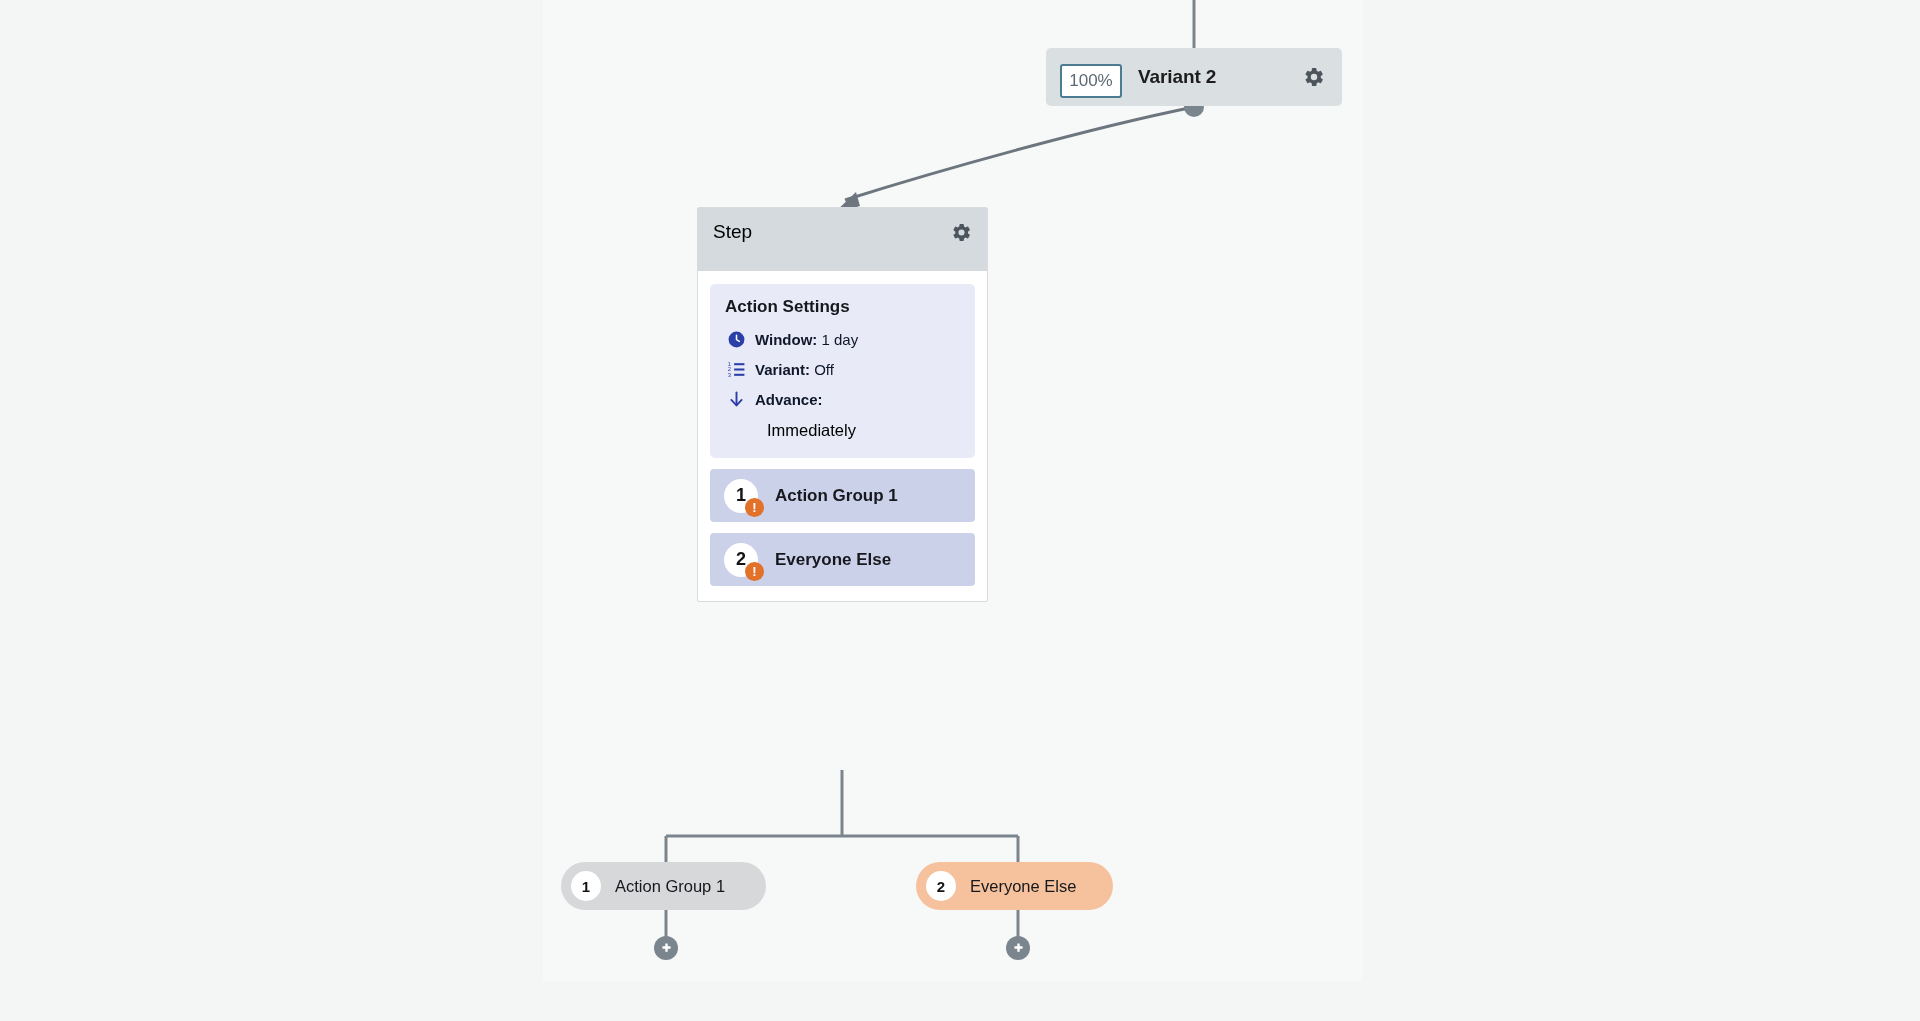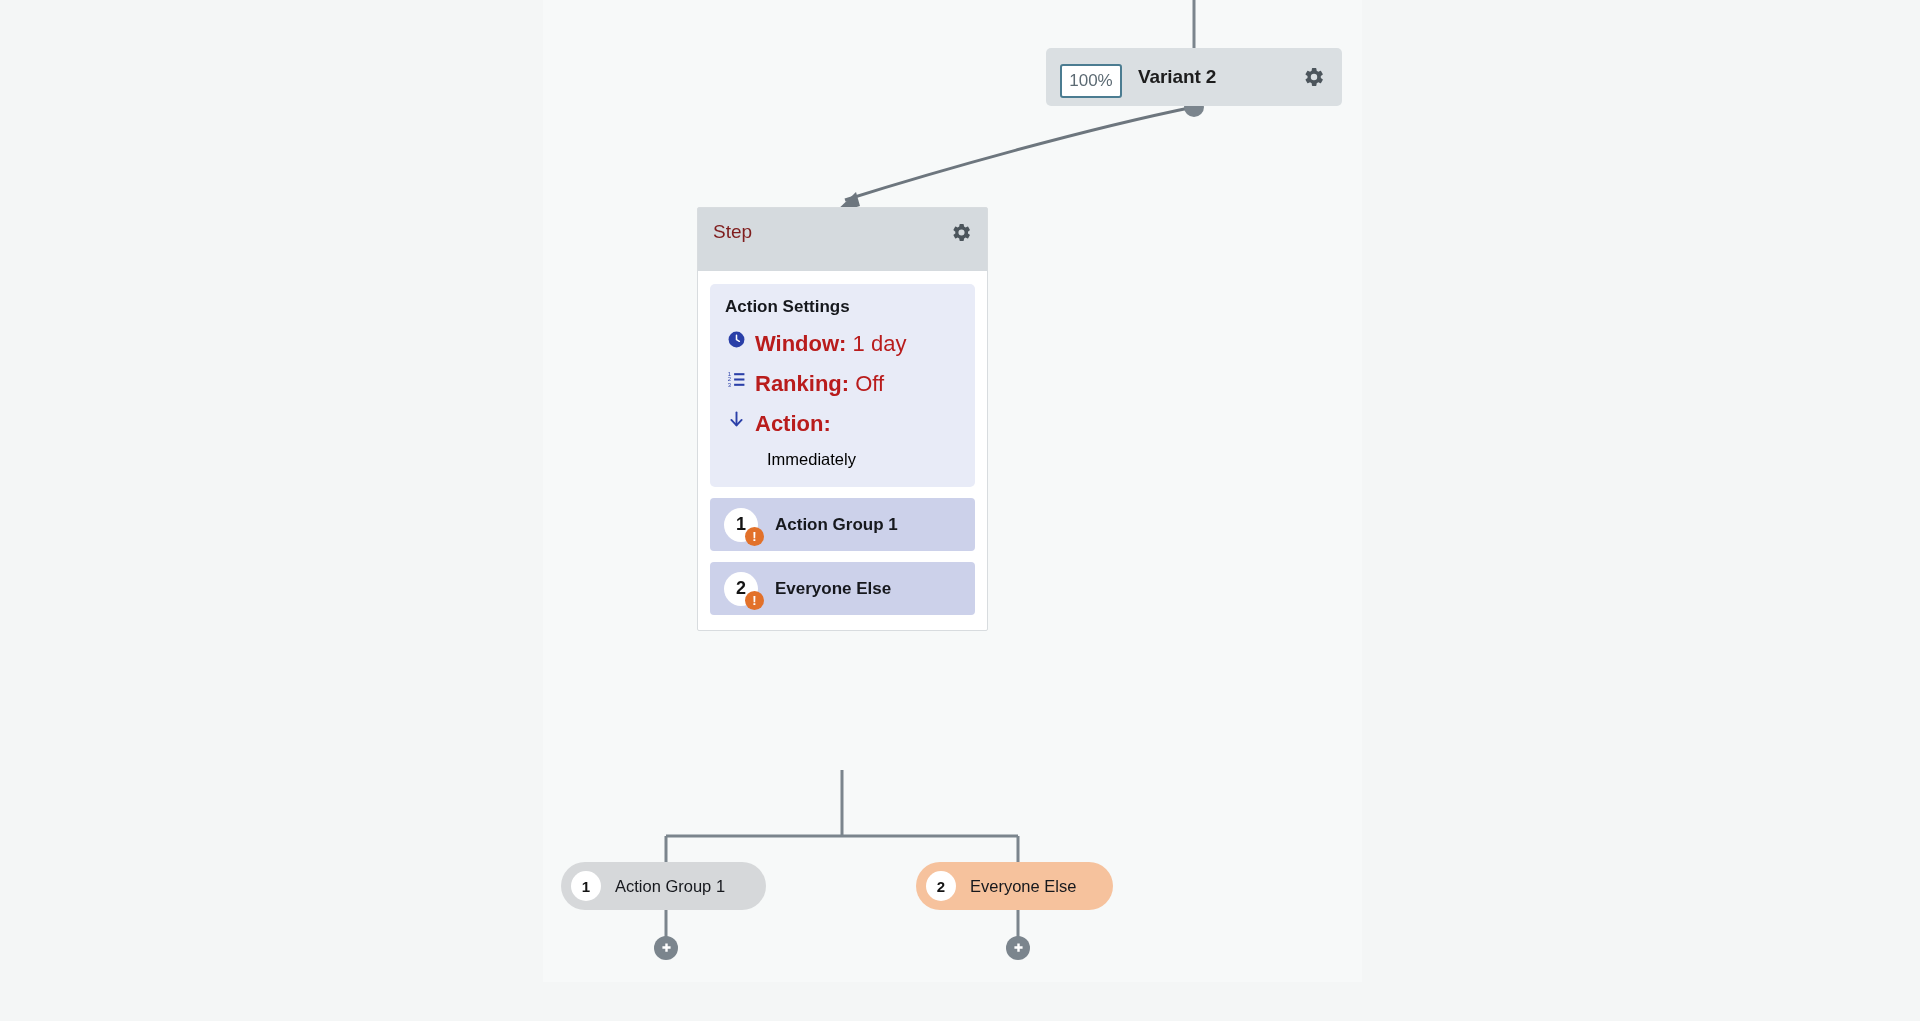--- a/index.html
+++ b/index.html
@@ -103,21 +103,21 @@
     padding: 13px 15px 16px 15px;
   }
   .step-head-top {
     display: flex;
     align-items: center;
     justify-content: space-between;
     margin-bottom: 12px;
   }
   .step-title {
     font-size: 19px;
-    color: #7f1d1d;
+    color: #000000;
   }
   .step-gear { cursor: pointer; display:flex; }
 
   .step-select {
     background: #ffffff;
     border: 1px solid #c2c8cc;
     border-radius: 3px;
     height: 47px;
     display: flex;
     align-items: center;
@@ -176,22 +176,22 @@
   .setting-ico {
     width: 22px;
     min-width: 22px;
     margin-right: 8px;
     display: flex;
     align-items: center;
     justify-content: center;
     padding-top: 1px;
   }
   .setting-text {
-    font-size: 22px;
-    color: #b91c1c;
+    font-size: 15px;
+    color: #0f172a;
     line-height: 1.4;
   }
   .setting-text b { font-weight: bold; }
   .setting-sub {
     font-size: 16.5px;
     color: #000000;
     margin-left: 42px;
     line-height: 1.4;
   }
 
@@ -363,34 +363,34 @@
             <svg width="19" height="19" viewBox="0 0 24 24">
               <rect x="9" y="4" width="13" height="2.6" fill="#2a3fa8"></rect>
               <rect x="9" y="10.7" width="13" height="2.6" fill="#2a3fa8"></rect>
               <rect x="9" y="17.4" width="13" height="2.6" fill="#2a3fa8"></rect>
               <text x="1" y="7.6" font-size="7.5" fill="#2a3fa8" font-family="'Liberation Sans', sans-serif">1</text>
               <text x="1" y="14.3" font-size="7.5" fill="#2a3fa8" font-family="'Liberation Sans', sans-serif">2</text>
               <text x="1" y="21" font-size="7.5" fill="#2a3fa8" font-family="'Liberation Sans', sans-serif">3</text>
             </svg>
           </div>
           <div class="setting-text">
-            <b>Ranking:</b>
+            <b>Variant:</b>
             <span> Off</span>
           </div>
         </div>
 
         <div class="setting-row">
           <div class="setting-ico">
             <svg width="19" height="19" viewBox="0 0 24 24" fill="none" stroke="#2a3fa8" stroke-width="2.4" stroke-linecap="round" stroke-linejoin="round">
               <line x1="12" y1="3" x2="12" y2="19"></line>
               <polyline points="5.5,12.5 12,19.5 18.5,12.5"></polyline>
             </svg>
           </div>
           <div class="setting-text">
-            <b>Action:</b>
+            <b>Advance:</b>
           </div>
         </div>
         <div class="setting-sub">Immediately</div>
       </div>
 
       <div class="group-row">
         <div class="grp-badge">
           <span>1</span>
           <span class="grp-warn">!</span>
         </div>

